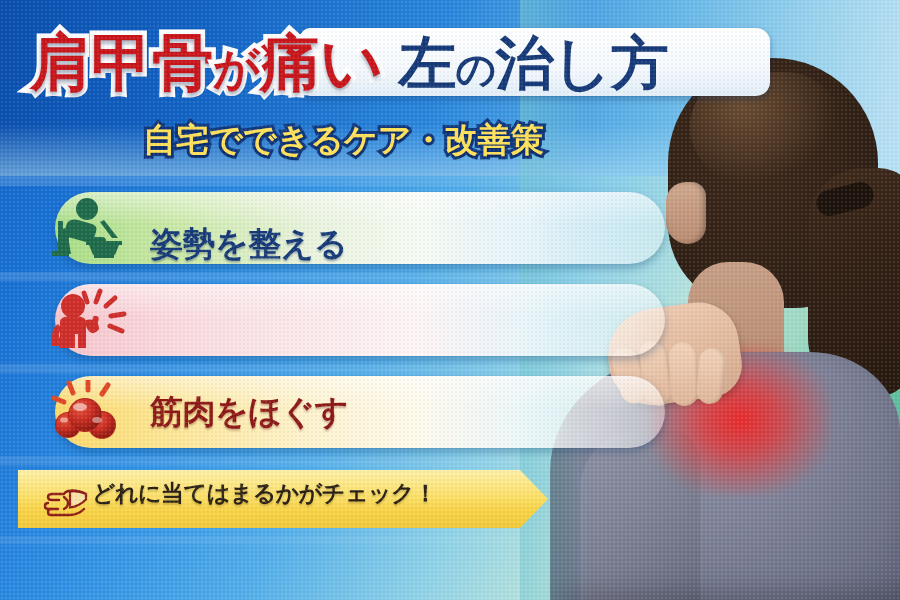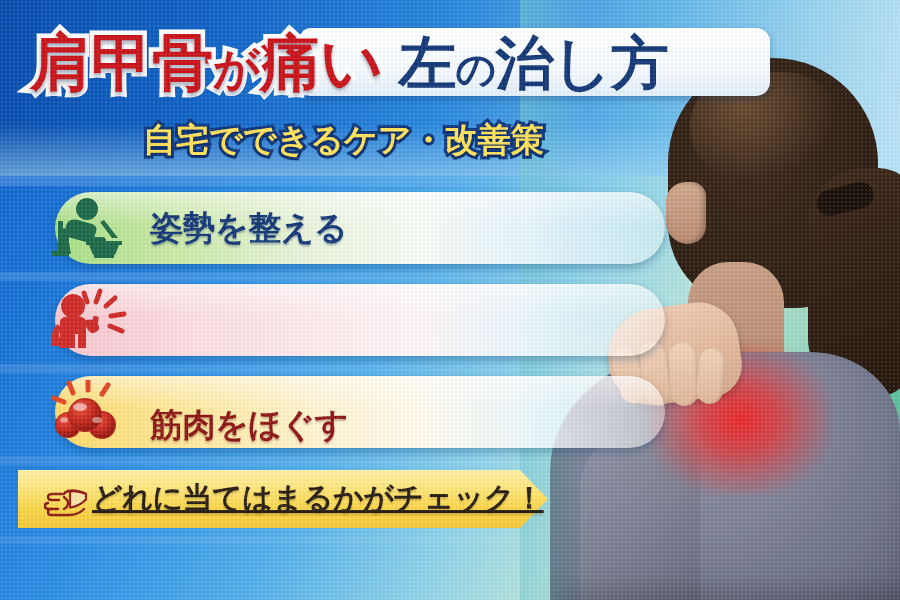--- a/index.html
+++ b/index.html
@@ -105,24 +105,23 @@
 
   
   #ribbon{
     position:absolute;left:18px;top:470px;width:530px;height:58px;
     background:linear-gradient(180deg,#fdf0a8 0%,#fbe06a 45%,#f8d348 70%,#f3c93c 100%);
     clip-path:polygon(0 0, calc(100% - 28px) 0, 100% 50%, calc(100% - 28px) 100%, 0 100%);
     box-shadow:0 4px 8px rgba(0,50,100,.32);
   }
   #ribbon-label{
     position:absolute;left:92px;top:478px;
-    font-size:30px;font-weight:bold;color:#2b2116;white-space:nowrap;
+    font-size:23px;font-weight:bold;color:#2b2116;white-space:nowrap;
     font-family:"DejaVu Sans","Liberation Sans",sans-serif;letter-spacing:-.5px;
     text-shadow:0 2px 2px rgba(110,80,0,.30);
-    text-decoration:underline;
   }
   #hand-icon{position:absolute;left:42px;top:483px;width:46px;height:36px;}
 
   
   #photo{position:absolute;left:520px;top:0;width:380px;height:600px;overflow:hidden;}
   .ph{position:absolute;}
   #shirt{
     left:30px;top:352px;width:350px;height:250px;
     background:radial-gradient(ellipse at 42% 22%, #8f93a3 0%, #80849a 40%, #6e7288 78%, #5d6177 100%);
     border-radius:140px 90px 0 0 / 120px 80px 0 0;
@@ -247,21 +246,21 @@
         <rect x="16" y="25" width="5" height="33"></rect>
         <rect x="10" y="55" width="17" height="5"></rect>
         <path d="M50 41 l10 0 q4 0 4 4 l0 2 l-16 0 q-4 -6 2 -6 z"></path>
         <path d="M62 24 l14 18 l-6 0 l-12 -16 z"></path>
         <rect x="44" y="45" width="36" height="4"></rect>
         <path d="M47 49 l30 0 l-4 10 l-22 0 z"></path>
         <rect x="52" y="58" width="20" height="4"></rect>
       </g>
     </svg>
   </div>
-  <div class="pill-label lbl-navy" style="top:228px;text-align:right;">姿勢を整える</div>
+  <div class="pill-label lbl-navy" style="top:244px;text-align:right;">姿勢を整える</div>
 
   <div class="pill" id="pill2">
     <div class="sheen"></div>
   </div>
   <div class="icon-slot" style="top:320px;">
     <svg viewBox="0 0 96 64" width="96" height="64">
       <g fill="#cf2f2b">
         <circle cx="31" cy="18" r="12"></circle>
         <path d="M18 34 q0 -6 13 -6 q13 0 13 6 l0 26 l-8 0 l0 -14 l-3 0 l0 14 l-15 0 z"></path>
         <path d="M16 36 q-6 4 -6 12 l0 10 l7 0 l0 -10 q0 -5 3 -7 z"></path>
@@ -300,21 +299,21 @@
       <ellipse cx="55" cy="40" rx="5" ry="3" fill="rgba(255,255,255,.45)"></ellipse>
       <defs>
         <radialGradient id="g1" cx="35%" cy="28%" r="75%">
           <stop offset="0%" stop-color="#e8553f"></stop>
           <stop offset="55%" stop-color="#c62b20"></stop>
           <stop offset="100%" stop-color="#8e1a12"></stop>
         </radialGradient>
       </defs>
     </svg>
   </div>
-  <div class="pill-label lbl-maroon" style="top:412px;margin-top:13px;">筋肉をほぐす</div>
+  <div class="pill-label lbl-maroon" style="top:412px;">筋肉をほぐす</div>
 
   <div id="ribbon"></div>
   <div id="hand-icon">
     <svg viewBox="0 0 46 36" width="46" height="36">
       <g fill="none" stroke="#8e1f18" stroke-width="2.4" stroke-linejoin="round" stroke-linecap="round">
         <path d="M44 11 q-10 -5 -18 -3 q-3 1 -4 3 l-12 0 q-4 0 -4 3 q0 3 4 3 l7 0"></path>
         <path d="M6 20 q-3 0 -3 3 q0 3 3 3 l10 0"></path>
         <path d="M9 26 q-3 0 -3 3 q0 3 3 3 l18 0 q9 0 15 -6"></path>
         <path d="M22 14 q4 3 4 6 q0 4 -4 6"></path>
       </g>

